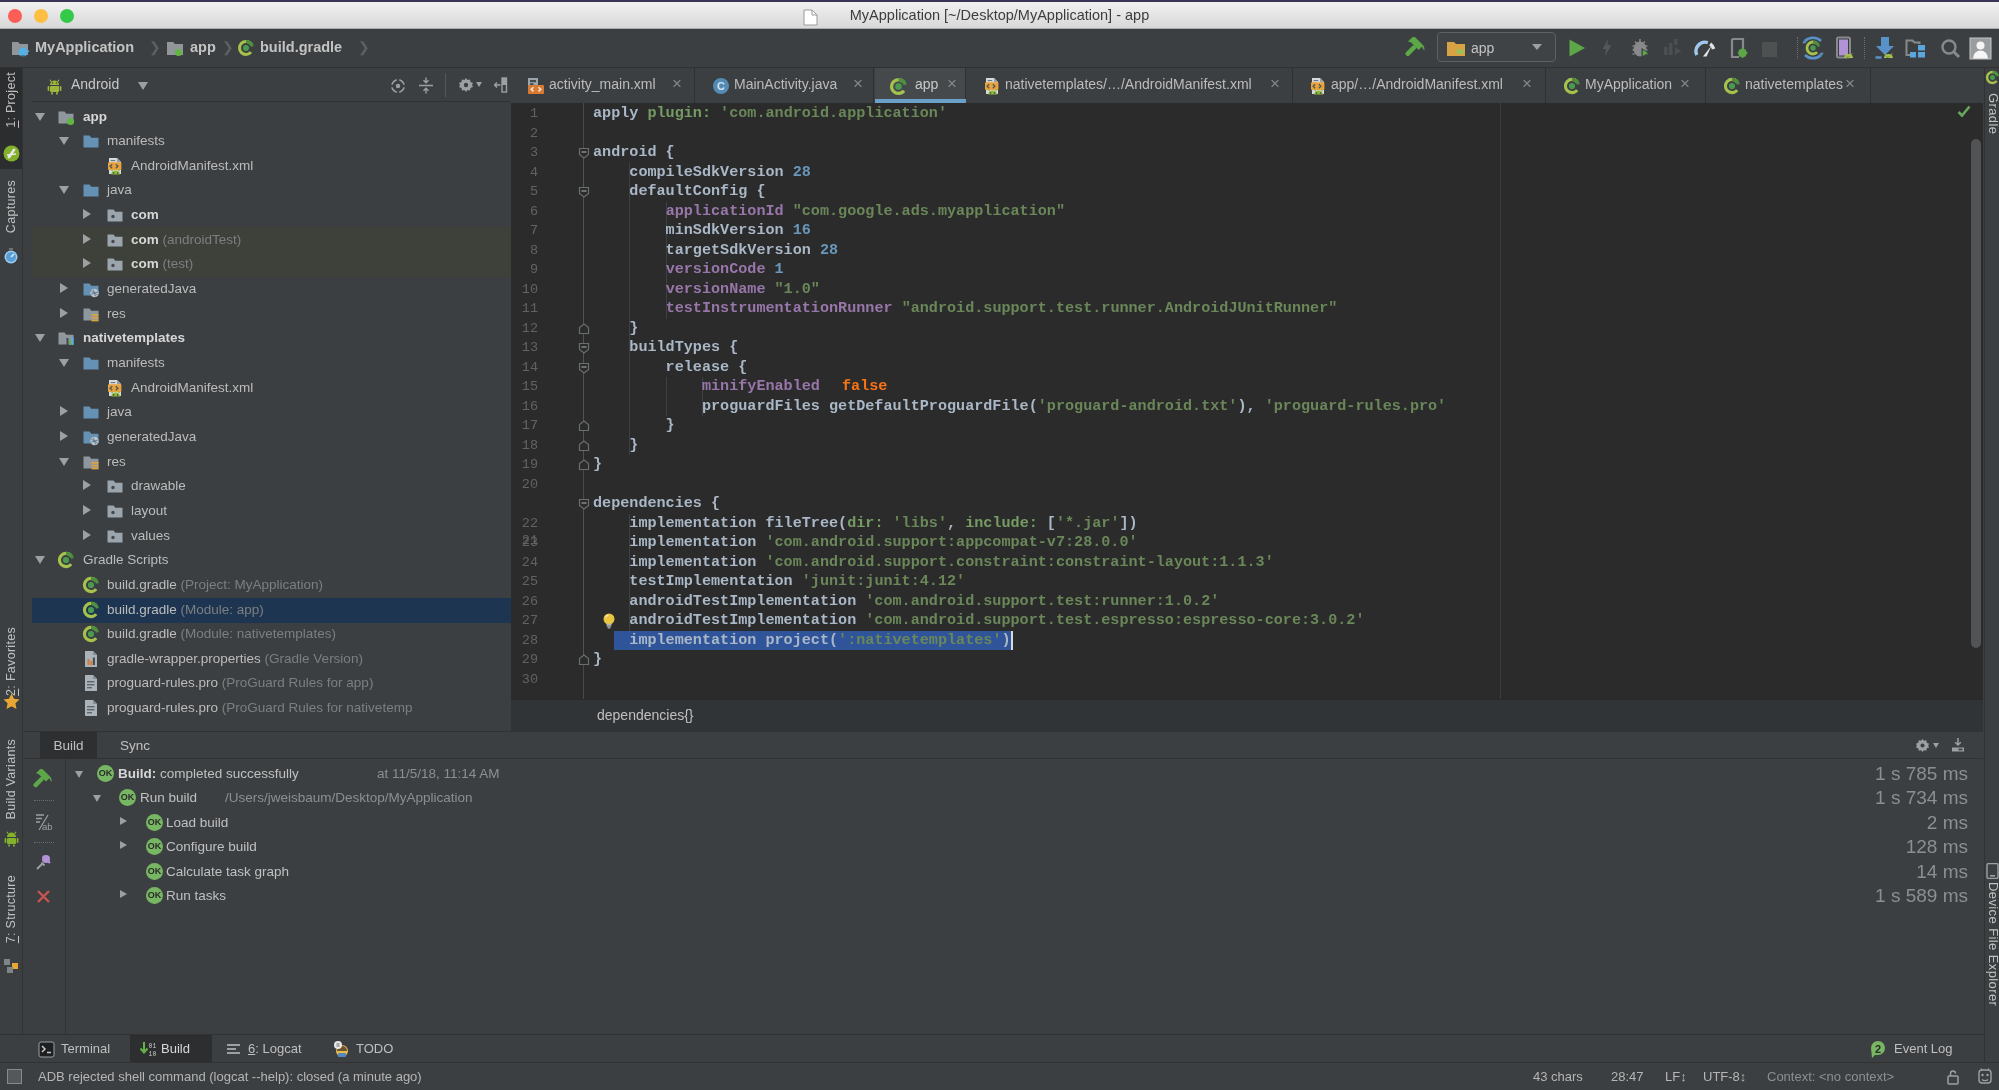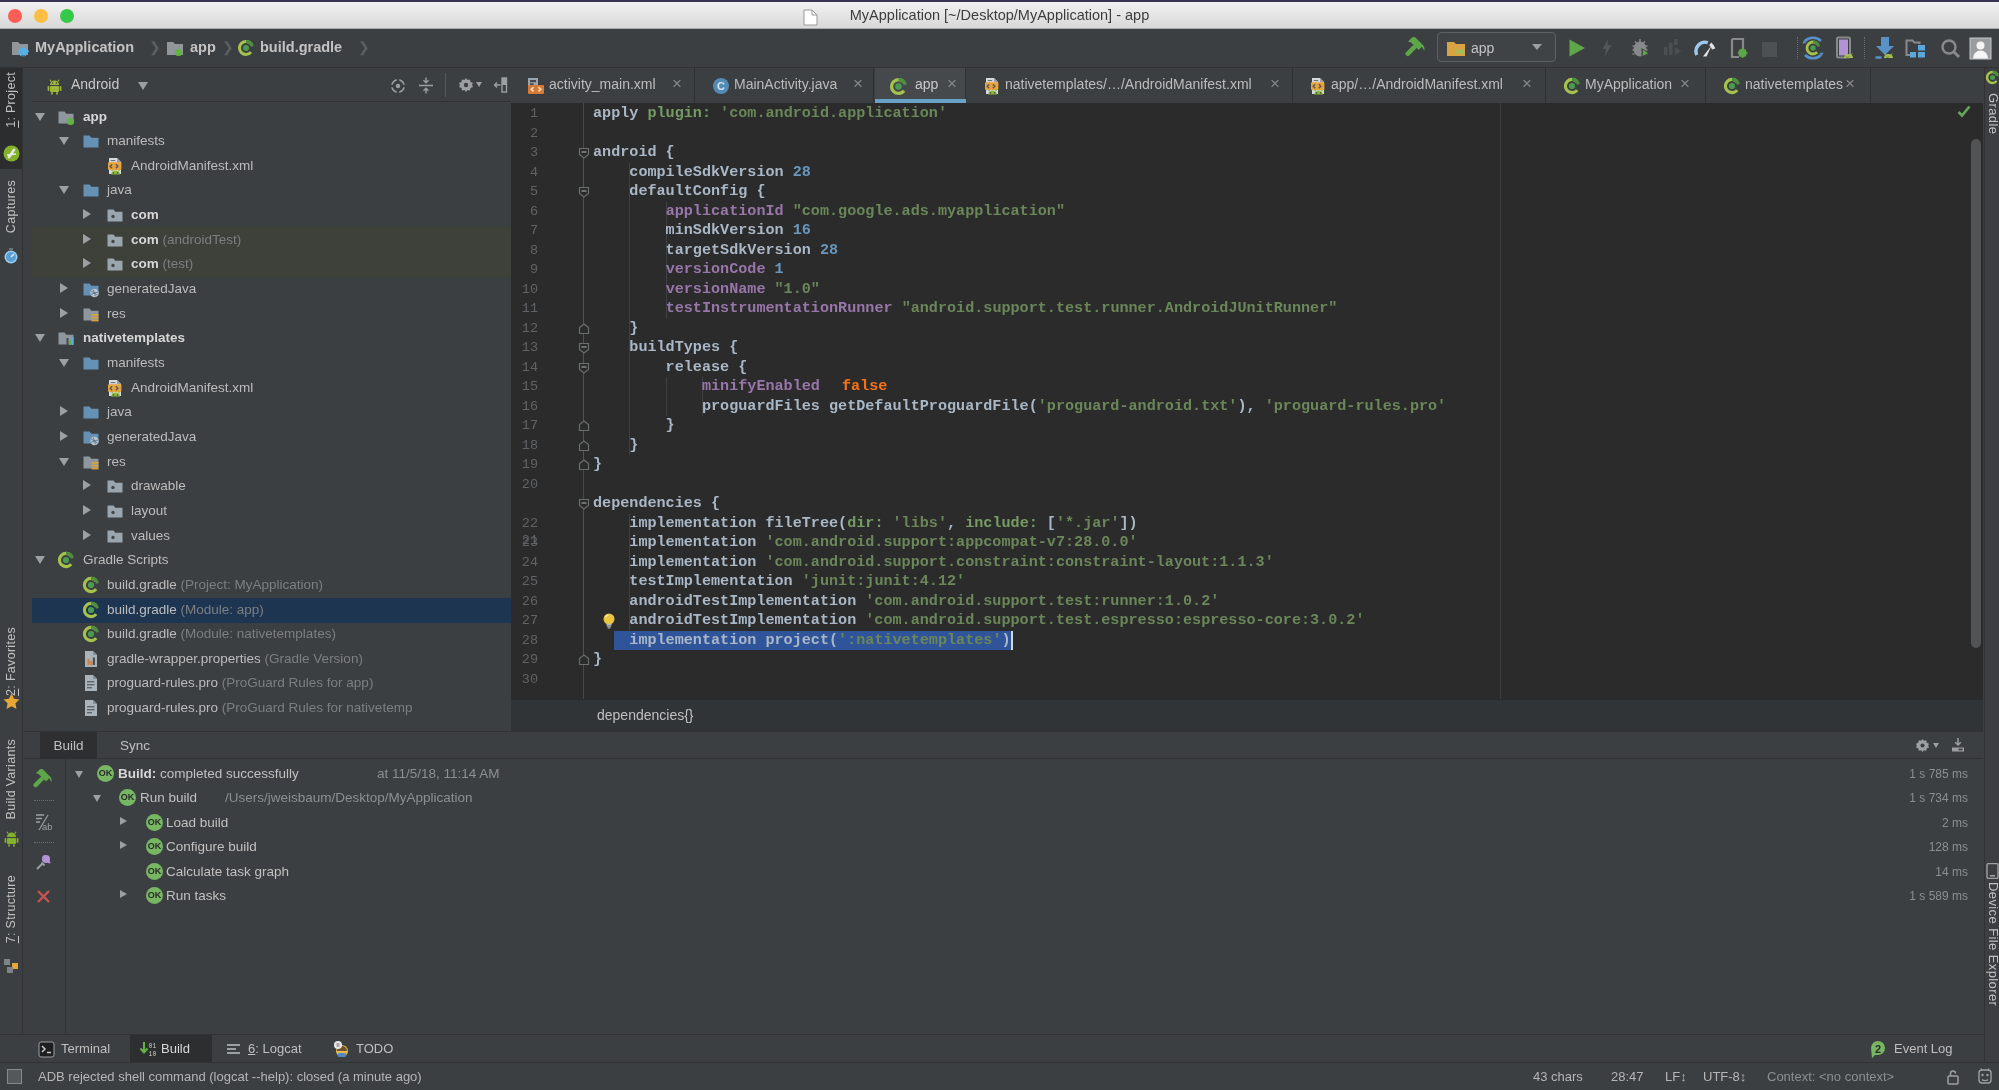--- a/index.html
+++ b/index.html
@@ -54,21 +54,21 @@
   .n { color:#6897bb; }
   .o { color:#f97316;margin-left:13px; }
   #crumbbot { position:absolute; left:511px; top:699px; width:1472px; height:32px; background:#313436;
     border-top:1px solid #282b2d; font-size:14px; color:#c0c0c0; }
   
   #buildpanel { position:absolute; left:24px; top:731px; width:1959px; height:303px; background:#3c3f41;
     border-top:1px solid #323232; }
   #buildhead { position:absolute; left:0; top:0; width:100%; height:27px; border-bottom:1px solid #323232; }
   .btab { position:absolute; top:0; height:27px; line-height:27px; font-size:13.5px; color:#c0c0c0; text-align:center; }
   .brow { position:absolute; height:24px; line-height:24px; font-size:13.5px; color:#c0c0c0; white-space:nowrap; }
-  .btime { position:absolute; height:24px; line-height:24px; font-size:12px; color:#8c8f91; text-align:right; right:15px; }
+  .btime { position:absolute; height:24px; line-height:24px; font-size:19px; color:#8c8f91; text-align:right; right:15px; }
   .btri { position:absolute; width:0; height:0; border-top:7px solid #9da0a2; border-left:4.5px solid transparent; border-right:4.5px solid transparent; top:9px; }
   .btric { position:absolute; width:0; height:0; border-left:7px solid #9da0a2; border-top:4.5px solid transparent; border-bottom:4.5px solid transparent; top:6px; }
   .okico { position:absolute; top:3px; width:17px; height:17px; border-radius:50%; background:#77b663;
     color:#2b2b2b; font-size:9px; font-weight:bold; text-align:center; line-height:17px; }
   
   #toolwinbar { position:absolute; left:0; top:1034px; width:1999px; height:28px; background:#3c3f41;
     border-top:1px solid #323232; }
   .toolbtn { position:absolute; top:1px; height:26px; line-height:26px; font-size:13px; color:#bfbfbf; white-space:nowrap; }
   #statusbar { position:absolute; left:0; top:1062px; width:1999px; height:28px; background:#3c3f41;
     border-top:1px solid #323232; font-size:13px; color:#b5b5b5; }

